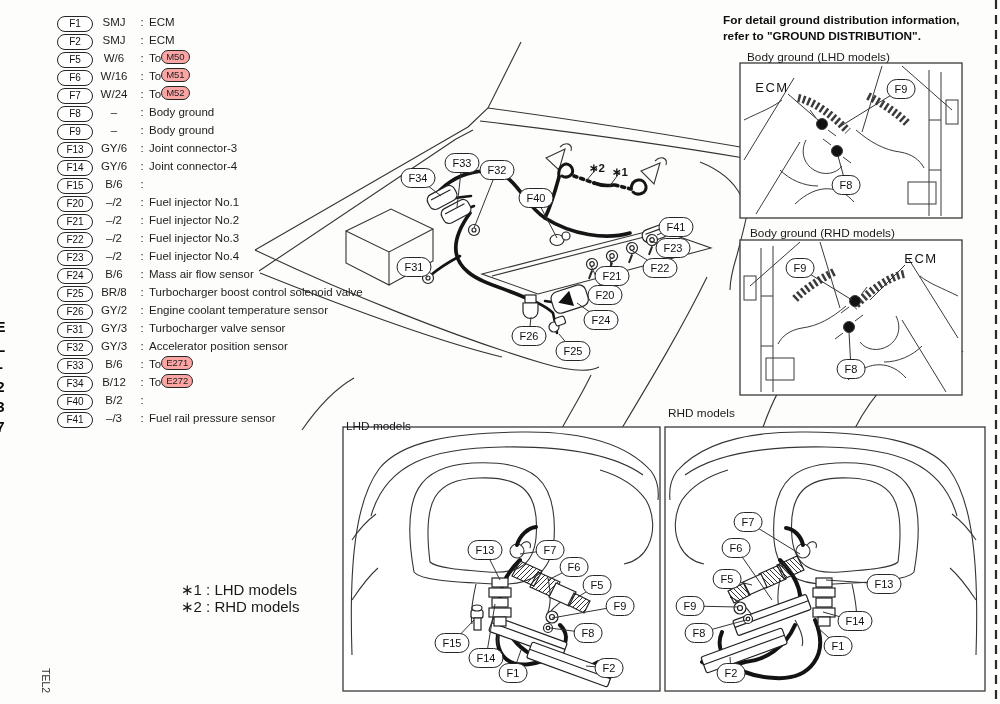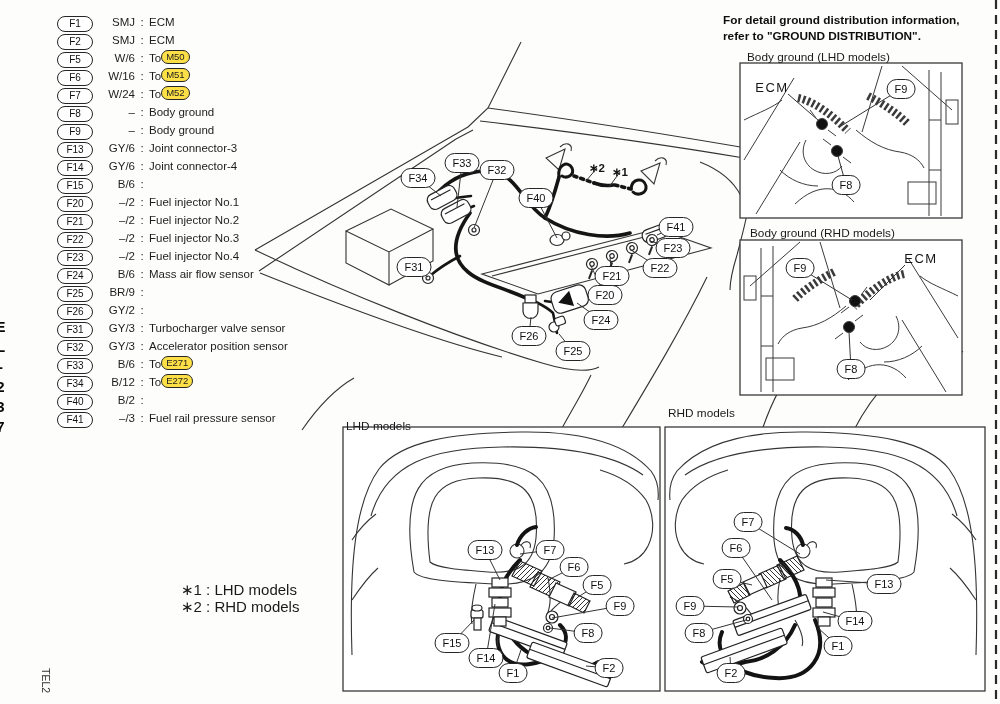--- a/index.html
+++ b/index.html
@@ -5,25 +5,25 @@
   html,body{margin:0;padding:0}
   body{width:1000px;height:704px;position:relative;background:#fdfdfc;overflow:hidden;
        font-family:"Liberation Sans",sans-serif;color:#1d1d1d}
   #art,#leaders{position:absolute;left:0;top:0;width:1000px;height:704px}
   #leaders{pointer-events:none}
   
   #legend{position:absolute;left:57px;top:14px}
   .lrow{display:flex;align-items:flex-start;font-size:11.5px;line-height:17.8px;white-space:nowrap}
   .lbadge{flex:0 0 34px;height:14px;margin-top:2px;border:1.5px solid #252525;border-radius:8px;
           text-align:center;font-size:10px;line-height:13px;background:#fff;color:#111}
-  .lspec{flex:0 0 42px;text-align:right}
+  .lspec{flex:0 0 42px;text-align:center}
   .lcolon{flex:0 0 14px;text-align:center}
   .ldesc{white-space:pre-line}
   .lref{display:inline-block;border:1.4px solid #252525;border-radius:7px;padding:0 4px;
-        font-size:9.5px;line-height:11.5px;vertical-align:1px;background:#fde047}
+        font-size:9.5px;line-height:11.5px;vertical-align:1px;background:#fca5a5}
   
   .callout{position:absolute;transform:translate(-50%,-50%);border:1.7px solid #252525;border-radius:11px;
            background:#fff;font-size:11px;line-height:1;padding:4px 7px 3px;color:#111;white-space:nowrap;z-index:4}
   .ecm{position:absolute;transform:translate(-50%,-50%);font-size:13px;letter-spacing:1.5px;color:#151515;z-index:4}
   .star{position:absolute;transform:translate(-50%,-50%);font-size:11.5px;font-weight:600;color:#151515;z-index:4;white-space:nowrap}
   
   .note{position:absolute;left:723px;top:13px;font-size:11.8px;font-weight:bold;line-height:15.5px;color:#0e0e0e}
   .boxtitle{position:absolute;font-size:11.8px;color:#1a1a1a;white-space:nowrap}
   #bg-lhd-title{left:747px;top:50px}
   #bg-rhd-title{left:750px;top:226px}
@@ -397,27 +397,29 @@
       <span class="ldesc">Fuel injector No.4</span>
     </div>
     <div class="lrow">
       <span class="lbadge">F24</span>
       <span class="lspec">B/6</span>
       <span class="lcolon">:</span>
       <span class="ldesc">Mass air flow sensor</span>
     </div>
     <div class="lrow">
       <span class="lbadge">F25</span>
-      <span class="lspec">BR/9</span>
-      <span class="lcolon">:</span>
+      <span class="lspec">BR/8</span>
+      <span class="lcolon">:</span>
+      <span class="ldesc">Turbocharger boost control solenoid valve</span>
     </div>
     <div class="lrow">
       <span class="lbadge">F26</span>
       <span class="lspec">GY/2</span>
       <span class="lcolon">:</span>
+      <span class="ldesc">Engine coolant temperature sensor</span>
     </div>
     <div class="lrow">
       <span class="lbadge">F31</span>
       <span class="lspec">GY/3</span>
       <span class="lcolon">:</span>
       <span class="ldesc">Turbocharger valve sensor</span>
     </div>
     <div class="lrow">
       <span class="lbadge">F32</span>
       <span class="lspec">GY/3</span>

